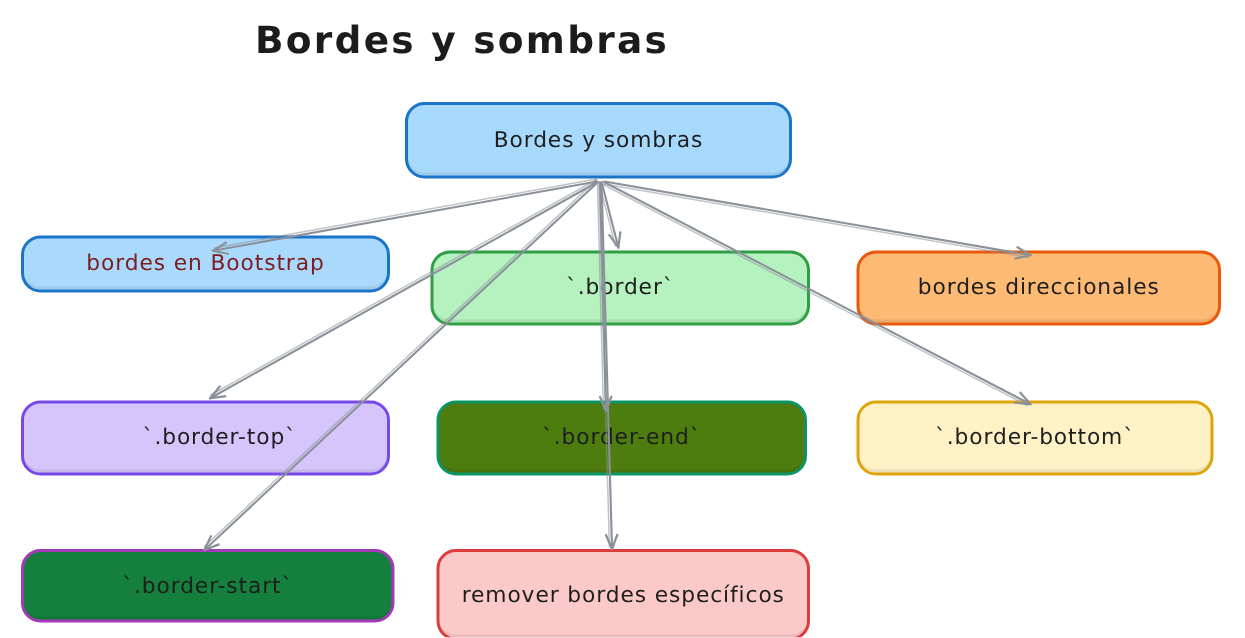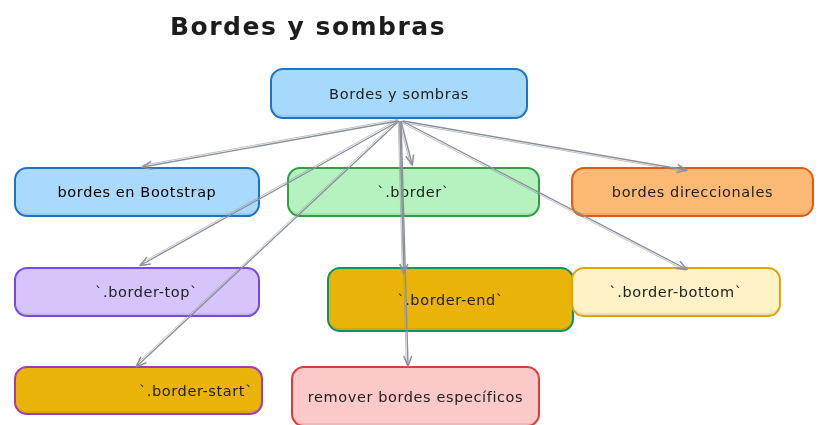--- a/index.html
+++ b/index.html
@@ -45,39 +45,39 @@
 </style>
 </head>
 <body>
 
 <div id="canvas">
   <div class="diagram-title">Bordes y sombras</div>
   <div id="nodes-layer">
       <div class="node" style="left: 270px; top: 68px; width: 258px; height: 51px; background: rgb(167, 217, 252); border-color: rgb(27, 116, 200); color: rgb(30, 30, 30);">
         <span class="node-label">Bordes y sombras</span>
       </div>
-      <div class="node" style="left: 14px; top: 167px; width: 246px; height: 50px; background: rgb(169, 217, 253); border-color: rgb(27, 116, 200); color: #000000;">
+      <div class="node" style="left: 14px; top: 157px; width: 246px; height: 38px; background: rgb(169, 217, 253); border-color: rgb(27, 116, 200); color: #7f1d1d;">
         <span class="node-label">bordes en Bootstrap</span>
       </div>
       <div class="node" style="left: 287px; top: 167px; width: 253px; height: 50px; background: rgb(181, 242, 192); border-color: rgb(47, 158, 68); color: rgb(30, 30, 30);">
         <span class="node-label">`.border`</span>
       </div>
       <div class="node" style="left: 571px; top: 167px; width: 243px; height: 50px; background: #fdba74; border-color: rgb(232, 89, 12); color: rgb(30, 30, 30);">
         <span class="node-label">bordes direccionales</span>
       </div>
       <div class="node" style="left: 14px; top: 267px; width: 246px; height: 50px; background: rgb(213, 197, 251); border-color: rgb(119, 73, 233); color: rgb(30, 30, 30); padding-left: 19px;">
         <span class="node-label">`.border-top`</span>
       </div>
-      <div class="node" style="left: 291px; top: 267px; width: 247px; height: 65px; background: #eab308; border-color: rgb(11, 148, 104); color: rgb(30, 30, 30); margin-left: 36px;">
+      <div class="node" style="left: 291px; top: 267px; width: 247px; height: 50px; background: #4d7c0f; border-color: rgb(11, 148, 104); color: rgb(30, 30, 30);">
         <span class="node-label">`.border-end`</span>
       </div>
-      <div class="node" style="left: 571px; top: 267px; width: 210px; height: 50px; background: rgb(253, 241, 197); border-color: rgb(223, 164, 10); color: rgb(30, 30, 30);">
+      <div class="node" style="left: 571px; top: 267px; width: 238px; height: 50px; background: rgb(253, 241, 197); border-color: rgb(223, 164, 10); color: rgb(30, 30, 30);">
         <span class="node-label">`.border-bottom`</span>
       </div>
-      <div class="node" style="left: 14px; top: 366px; width: 249px; height: 49px; background: #eab308; border-color: rgb(164, 58, 184); color: rgb(30, 30, 30); justify-content: flex-end;">
+      <div class="node" style="left: 14px; top: 366px; width: 249px; height: 49px; background: #15803d; border-color: rgb(164, 58, 184); color: rgb(30, 30, 30);">
         <span class="node-label">`.border-start`</span>
       </div>
       <div class="node" style="left: 291px; top: 366px; width: 249px; height: 61px; background: rgb(252, 201, 201); border-color: rgb(221, 60, 60); color: rgb(30, 30, 30);">
         <span class="node-label">remover bordes específicos</span>
       </div>
     </div>
   <svg id="arrow-layer" width="830" height="425" viewBox="0 0 830 425">
       <defs>
         <marker id="arrowhead" viewBox="0 0 12 10" refX="10" refY="5" markerWidth="12" markerHeight="10" markerUnits="userSpaceOnUse" orient="auto">
           <path d="M1,1 L11,5 L1,9" fill="none" stroke="#8b919a" stroke-width="1.5"></path>

